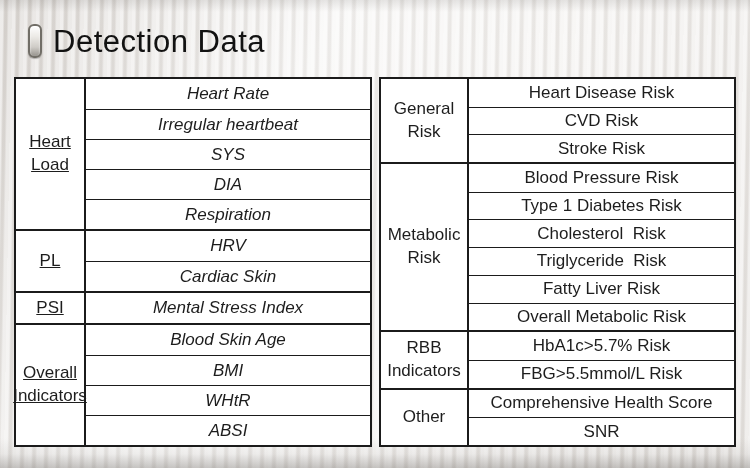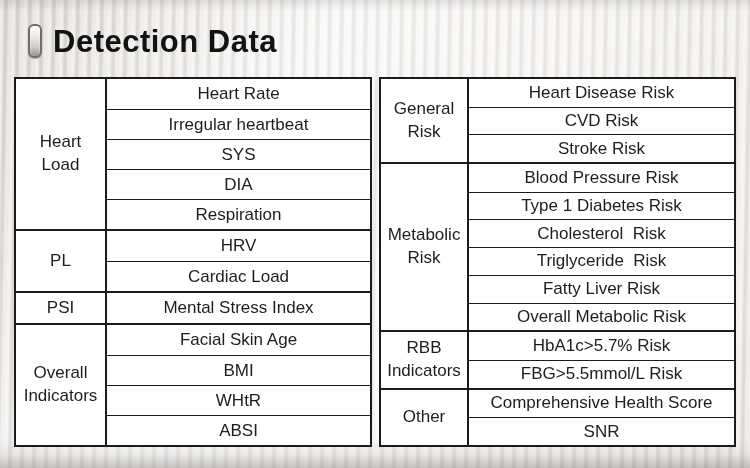--- a/index.html
+++ b/index.html
@@ -24,21 +24,21 @@
     position:absolute;left:28px;top:24px;
     display:flex;align-items:center;gap:11px;
   }
   .capsule{
     width:10px;height:30px;border-radius:6px;
     border:2px solid #716e67;
     background:linear-gradient(180deg,#ffffff 0%,#eceae6 35%,#cfccc7 70%,#97948e 100%);
     box-shadow:inset 0 1px 2px rgba(255,255,255,0.95), 0 1px 1px rgba(0,0,0,0.25);
   }
   .page-title{
-    margin:0;font-size:31px;font-weight:bold;color:#121212;
+    margin:0;font-size:31px;font-weight:normal;color:#121212;
     letter-spacing:0.5px;line-height:1;
   }
 
   .tables{
     position:absolute;left:14px;top:77px;width:722px;
     display:flex;justify-content:space-between;
   }
   .tbl{
     border:2px solid var(--line);
     background:#ffffff;
@@ -49,29 +49,29 @@
   .tbl.left{width:358px;}
   .tbl.right{width:357px;}
   .group{display:flex;}
   .group + .group{border-top:2px solid var(--line);}
   .ghead{
     display:flex;align-items:center;justify-content:center;
     text-align:center;line-height:1.35;padding:0 18px;
     border-right:2px solid var(--line);
     box-sizing:border-box;
   }
-  .left .ghead{width:91px;}
+  .left .ghead{width:70px;text-decoration:underline;}
   .right .ghead{width:88px;}
   .gvals{flex:1;display:flex;flex-direction:column;min-width:0;}
   .cell{
     display:flex;align-items:center;justify-content:center;
     box-sizing:border-box;
   }
   .cell + .cell{border-top:1.5px solid var(--line);}
-  .left .cell{height:30px;}
+  .left .cell{height:30px;font-style:italic;}
   .right .cell{height:27.7px;}
   .cell span{white-space:pre-wrap;}
 </style>
 </head>
 <body>
 
 <div class="title-bar">
   <div class="capsule"></div>
   <h1 class="page-title">Detection Data</h1>
 </div>
@@ -103,41 +103,41 @@
     </div>
     <div class="group">
       <div class="ghead">
           <span>PL</span>
         </div>
       <div class="gvals">
         <div class="cell">
             <span>HRV</span>
           </div>
         <div class="cell">
-            <span>Cardiac Load</span>
+            <span>Cardiac Skin</span>
           </div>
       </div>
     </div>
     <div class="group">
       <div class="ghead">
           <span>PSI</span>
         </div>
       <div class="gvals">
         <div class="cell">
             <span>Mental Stress Index</span>
           </div>
       </div>
     </div>
     <div class="group">
       <div class="ghead">
           <span>Overall Indicators</span>
         </div>
       <div class="gvals">
         <div class="cell">
-            <span>Facial Skin Age</span>
+            <span>Blood Skin Age</span>
           </div>
         <div class="cell">
             <span>BMI</span>
           </div>
         <div class="cell">
             <span>WHtR</span>
           </div>
         <div class="cell">
             <span>ABSI</span>
           </div>

